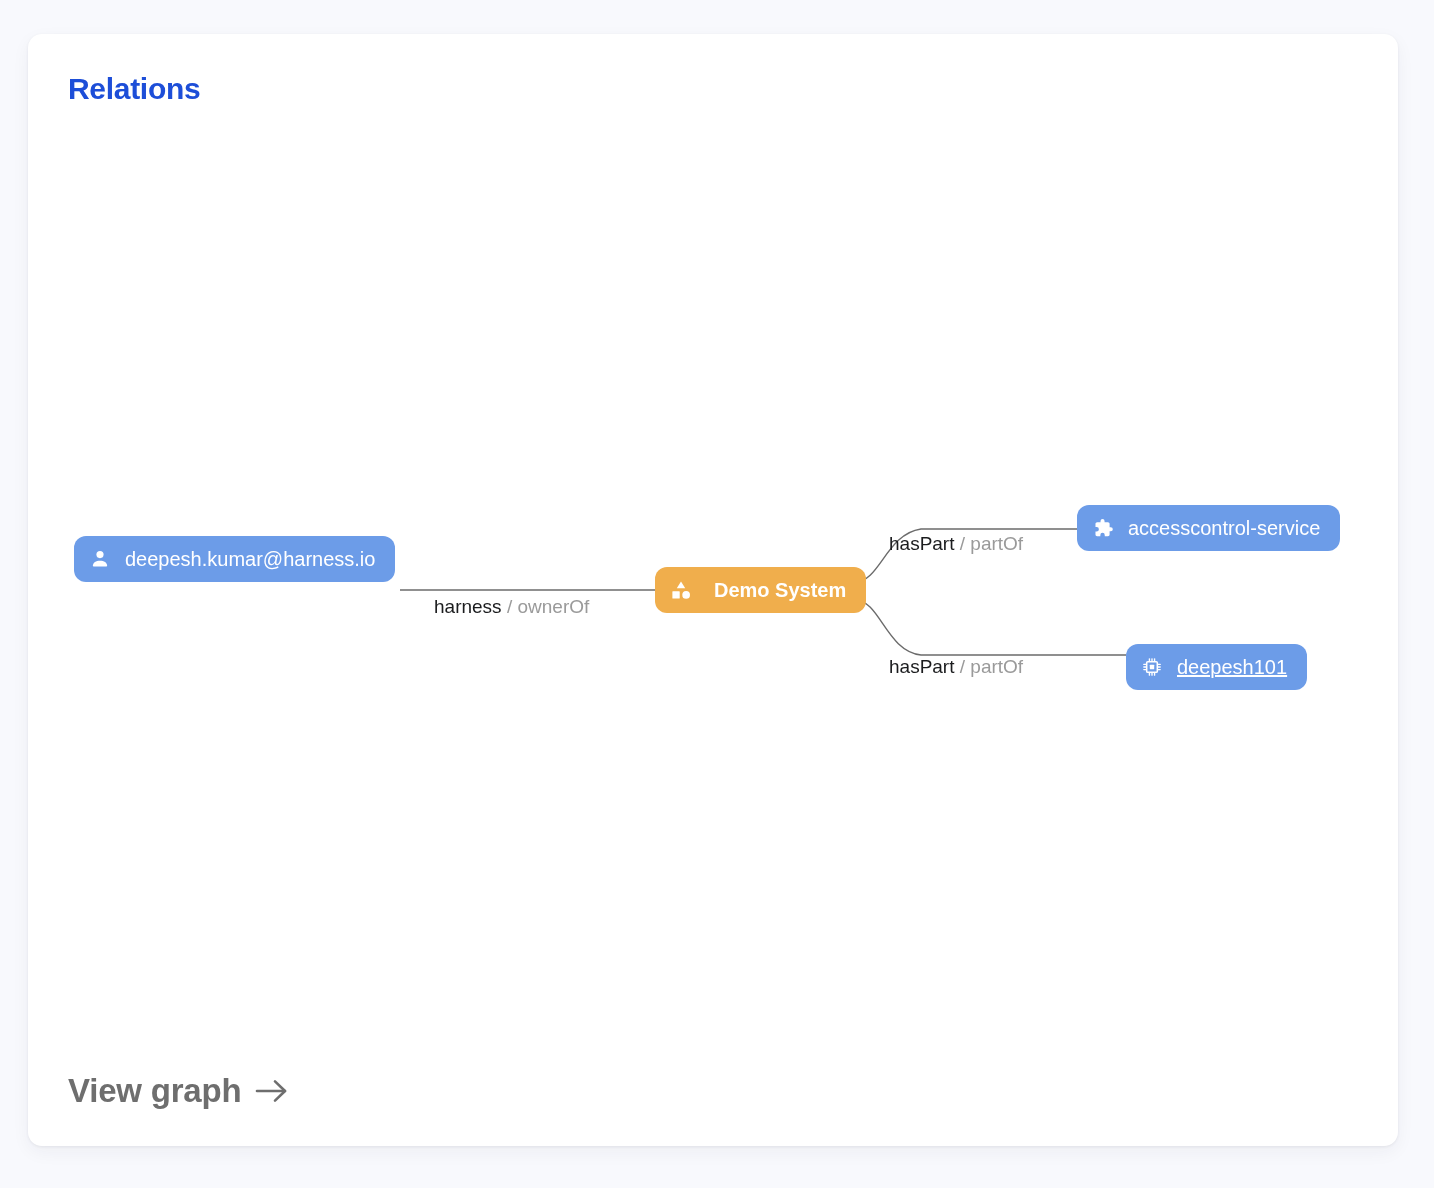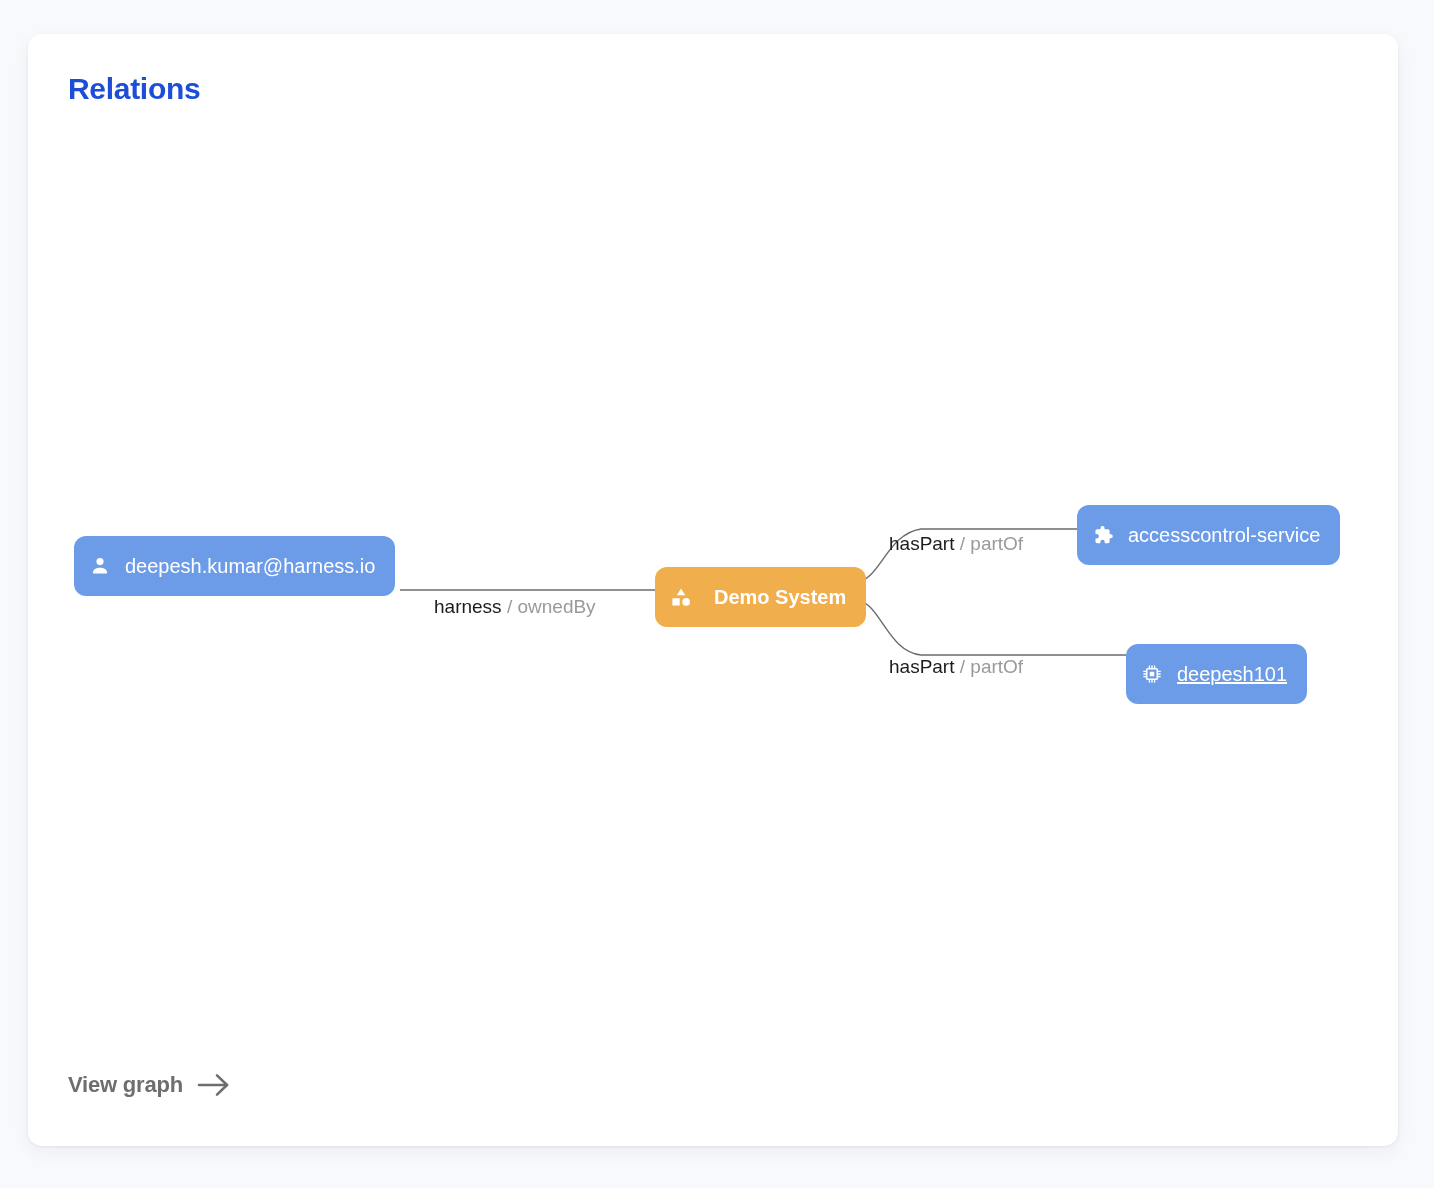--- a/index.html
+++ b/index.html
@@ -57,21 +57,21 @@
     fill: none;
     stroke: #6b6b6b;
     stroke-width: 1.4px;
   }
 
   .node {
     position: absolute;
     display: flex;
     align-items: center;
     border-radius: 12px;
-    height: 60px;
+    height: 46px;
     padding: 0 20px 0 15px;
     color: #ffffff;
     white-space: nowrap;
     cursor: pointer;
   }
   .node .node-icon {
     display: flex;
     align-items: center;
     justify-content: center;
     width: 22px;
@@ -121,21 +121,21 @@
   #edge-label-owner     { left: 406px; top: 563px; }
   #edge-label-haspart-1 { left: 861px; top: 500px; }
   #edge-label-haspart-2 { left: 861px; top: 623px; }
 
   #view-graph {
     position: absolute;
     left: 40px;
     top: 1038px;
     display: flex;
     align-items: center;
-    font-size: 22px;
+    font-size: 33px;
     font-weight: bold;
     color: #6e6e6e;
     cursor: pointer;
     letter-spacing: -0.2px;
   }
   #view-graph .arrow {
     margin-left: 14px;
     display: flex;
     align-items: center;
   }
@@ -205,21 +205,21 @@
             <line x1="18.6" y1="14.8" x2="20.9" y2="14.8"></line>
           </g>
         </svg>
       </span>
       <span class="node-label">deepesh101</span>
     </div>
 
     <div class="edge-label" id="edge-label-owner">
       <span>harness</span>
       <span class="slash">/</span>
-      <span class="inverse">ownedBy</span>
+      <span class="inverse">ownerOf</span>
     </div>
 
     <div class="edge-label" id="edge-label-haspart-1">
       <span>hasPart</span>
       <span class="slash">/</span>
       <span class="inverse">partOf</span>
     </div>
 
     <div class="edge-label" id="edge-label-haspart-2">
       <span>hasPart</span>

